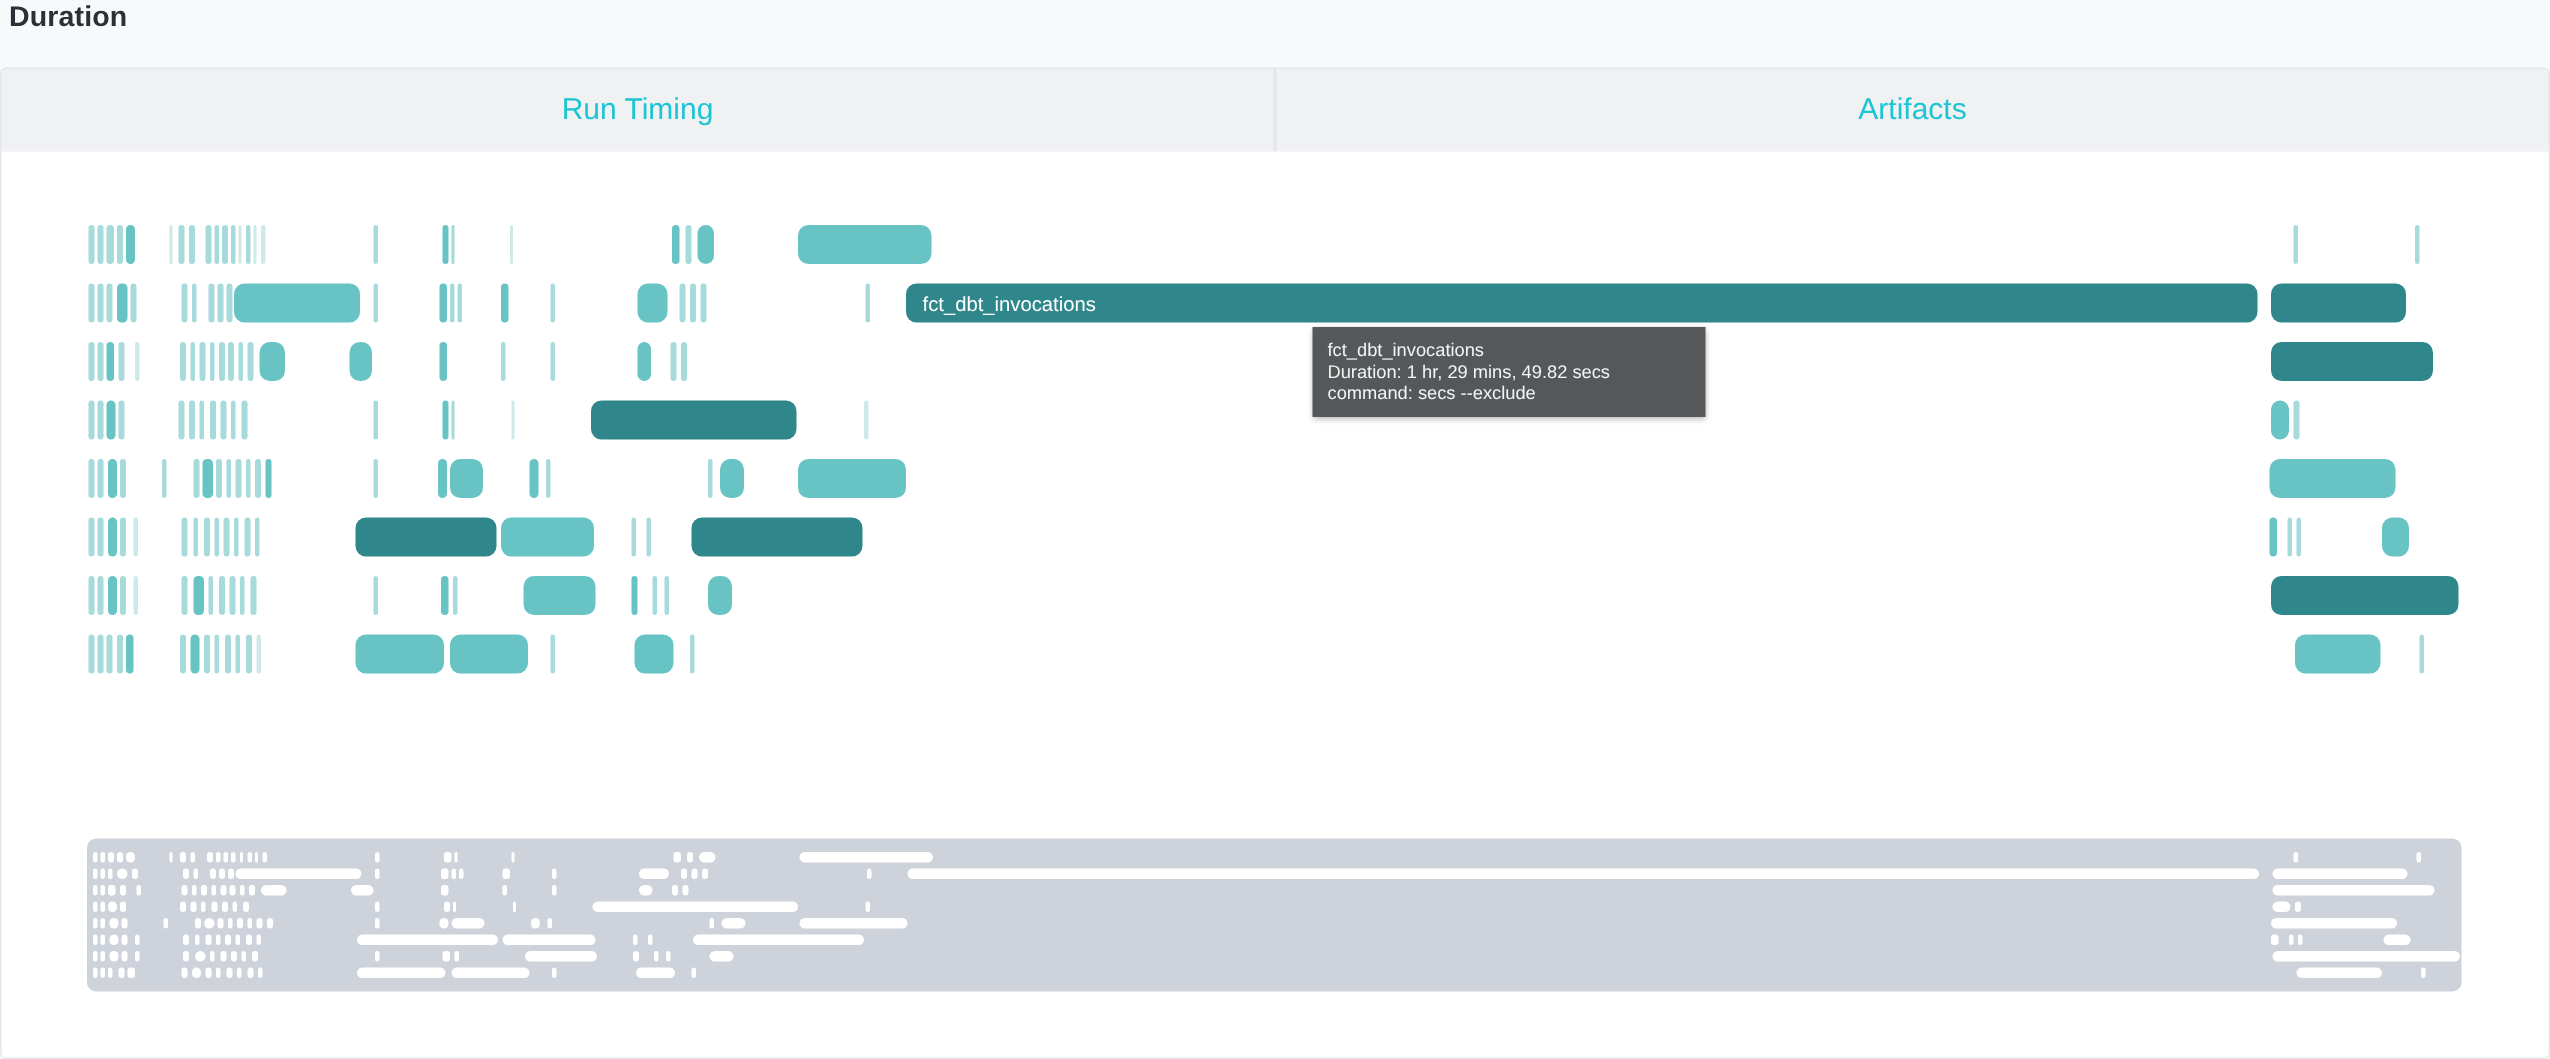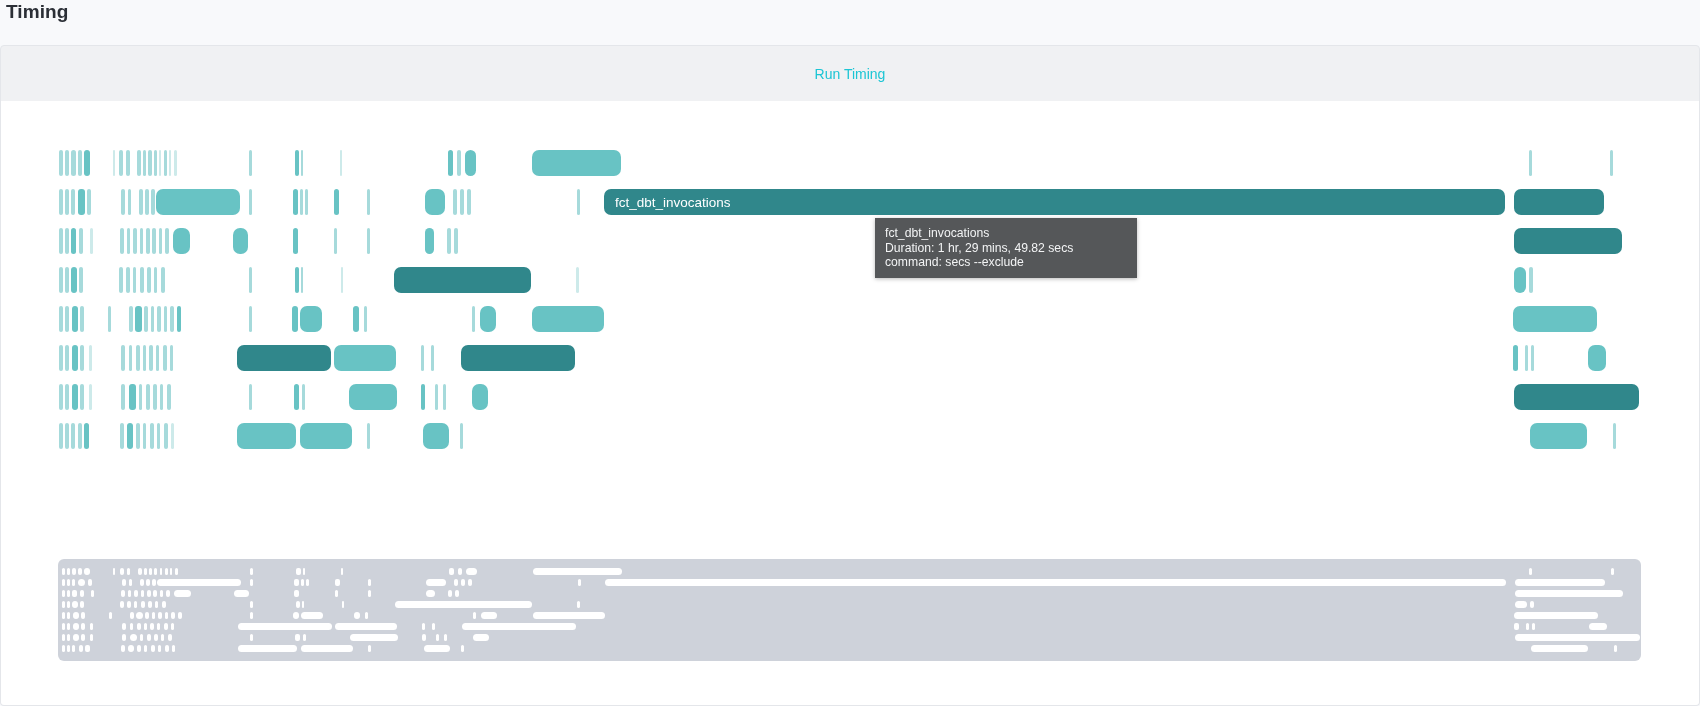--- a/index.html
+++ b/index.html
@@ -20,21 +20,21 @@
   }
 
   
   .tabs {
     position: absolute; left: 0; top: 45px; width: 1700px; height: 57px;
     display: flex;
   }
   .tab {
     flex: 1 1 0; height: 57px;
     display: flex; align-items: center; justify-content: center;
-    font-size: 14px; color: #1bc5d4;
+    font-size: 20px; color: #1bc5d4;
     background: #f0f1f3;
     border: 1px solid #e4e6ea;
     border-bottom: 1px solid #e4e6ea;
     cursor: pointer; user-select: none;
   }
   .tab:first-child { border-top-left-radius: 4px; }
   .tab:last-child  { border-top-right-radius: 4px; }
   .tab.active {
     background: #ffffff;
     color: #3a3f47;
@@ -103,25 +103,28 @@
     white-space: nowrap; overflow: hidden;
   }
   .tooltip .ln { display: block; overflow: hidden; text-overflow: clip; }
   .tooltip .wrap { white-space: normal; word-break: break-all; }
 </style>
 </head>
 <body>
 
 <div class="page">
 
-  <div class="page-title">Timing</div>
+  <div class="page-title">Duration</div>
 
   <div class="tabs" id="tab-bar">
       <div class="tab">
         <span>Run Timing</span>
+      </div>
+      <div class="tab">
+        <span>Artifacts</span>
       </div>
     </div>
 
   <div class="card">
 
     <div class="plot" id="plot">
         <div class="row" style="top: 43px;">
           <div class="bar tick" style="left: 58px; width: 4px; border-radius: 2px;"></div>
           <div class="bar tick" style="left: 64px; width: 4px; border-radius: 2px;"></div>
           <div class="bar tick" style="left: 70px; width: 5px; border-radius: 2.5px;"></div>

